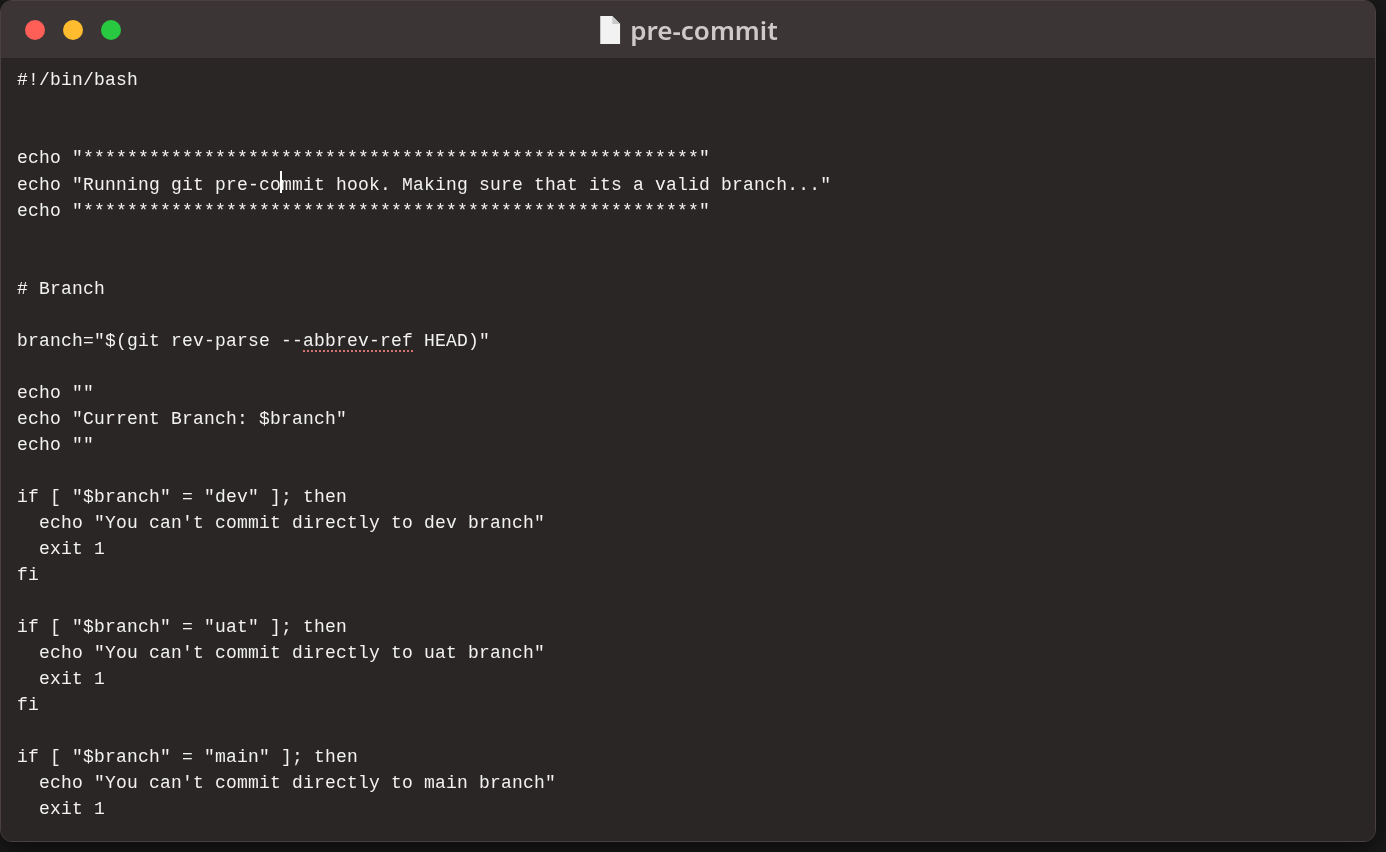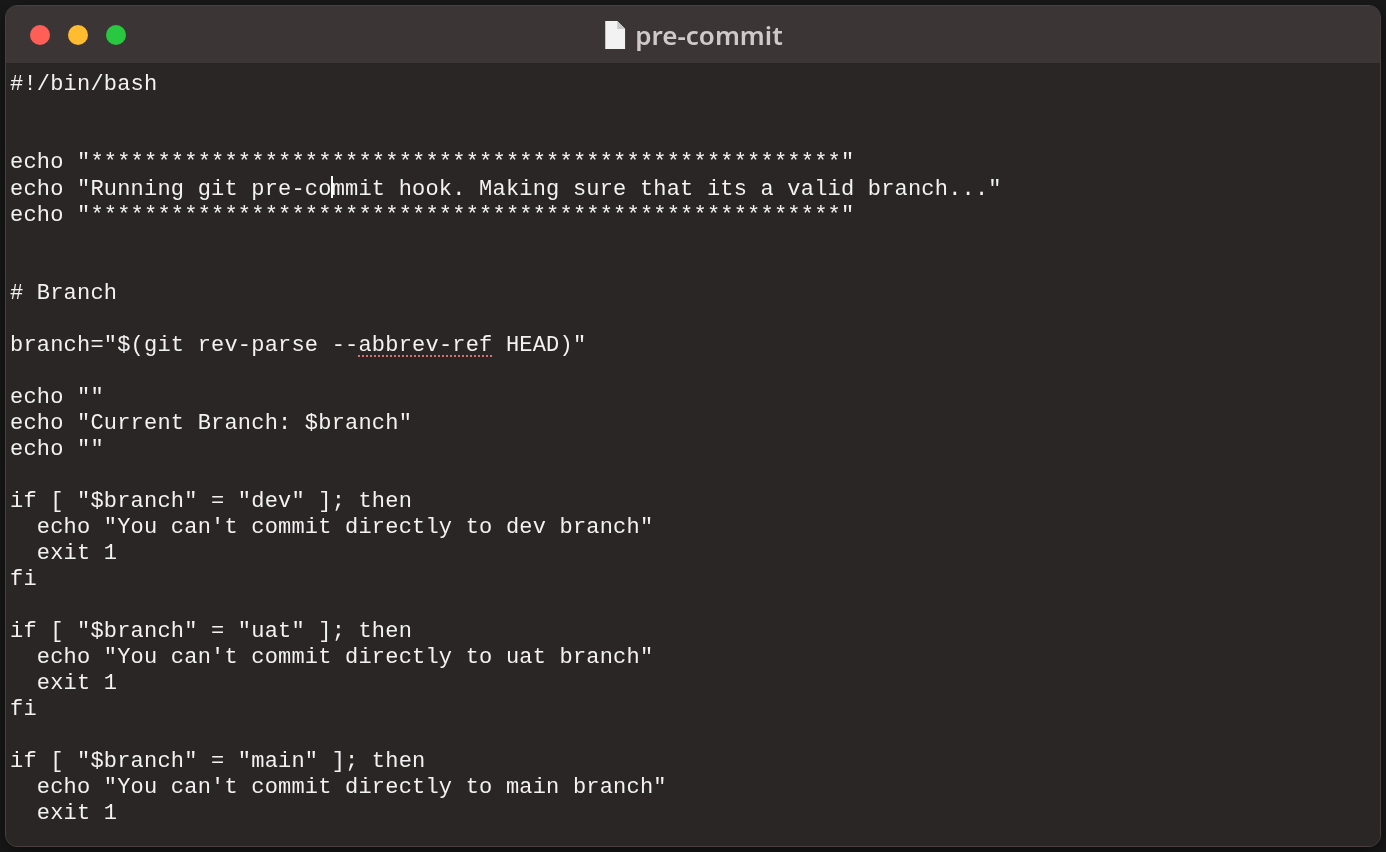--- a/index.html
+++ b/index.html
@@ -6,21 +6,20 @@
   html, body {
     width: 1386px;
     height: 852px;
     background: #1a1a1a;
     overflow: hidden;
     font-family: system-ui, -apple-system, sans-serif;
   }
   .window {
     width: 1376px;
     height: 842px;
-    margin: 5px;
     background: #2b2626;
     border-radius: 12px;
     overflow: hidden;
     box-shadow: 0 8px 30px rgba(0,0,0,0.6);
     display: flex;
     flex-direction: column;
     border: 1px solid #4a4040;
   }
   .titlebar {
     height: 58px;
@@ -57,23 +56,23 @@
   }
   .file-icon {
     width: 22px;
     height: 28px;
     position: relative;
   }
   .file-icon svg { display: block; }
   .editor {
     flex: 1;
     background: #2b2626;
-    padding: 8px 18px 0 4px;
+    padding: 8px 18px 0 16px;
     font-family: "Menlo","Consolas","Courier New",monospace;
-    font-size: 22px;
+    font-size: 18px;
     line-height: 26px;
     color: #f2f2f2;
     white-space: pre;
     overflow: hidden;
     position: relative;
     letter-spacing: 0.2px;
   }
   .spellerr {
     text-decoration: underline dotted #d97070;
     text-decoration-thickness: 2px;

